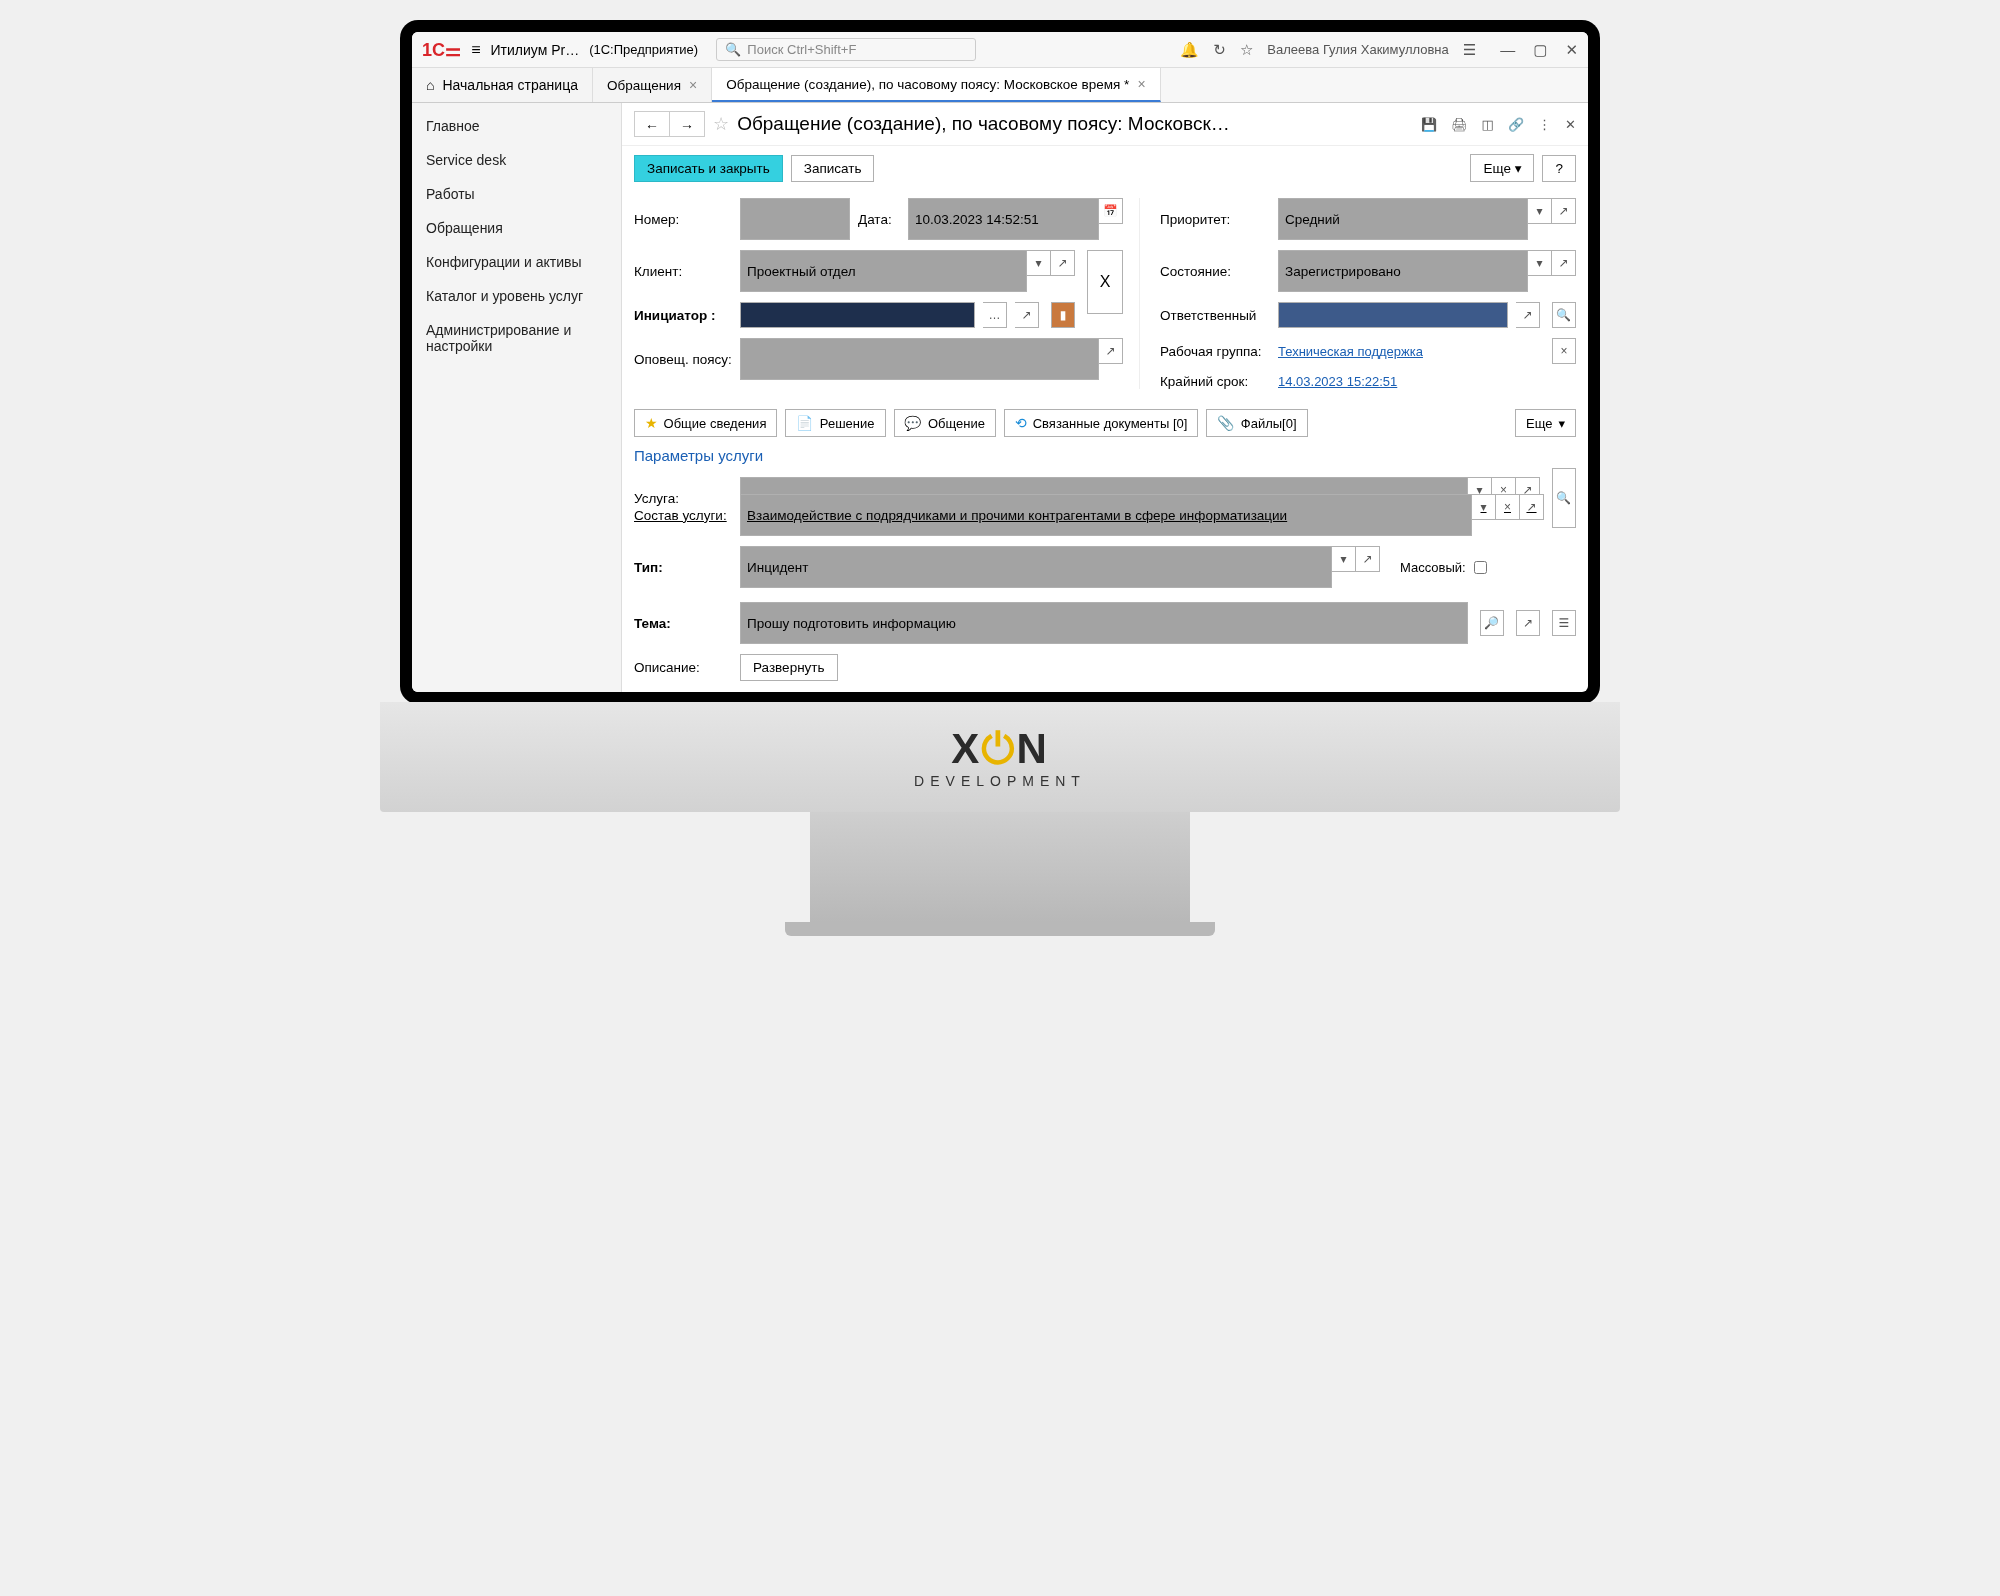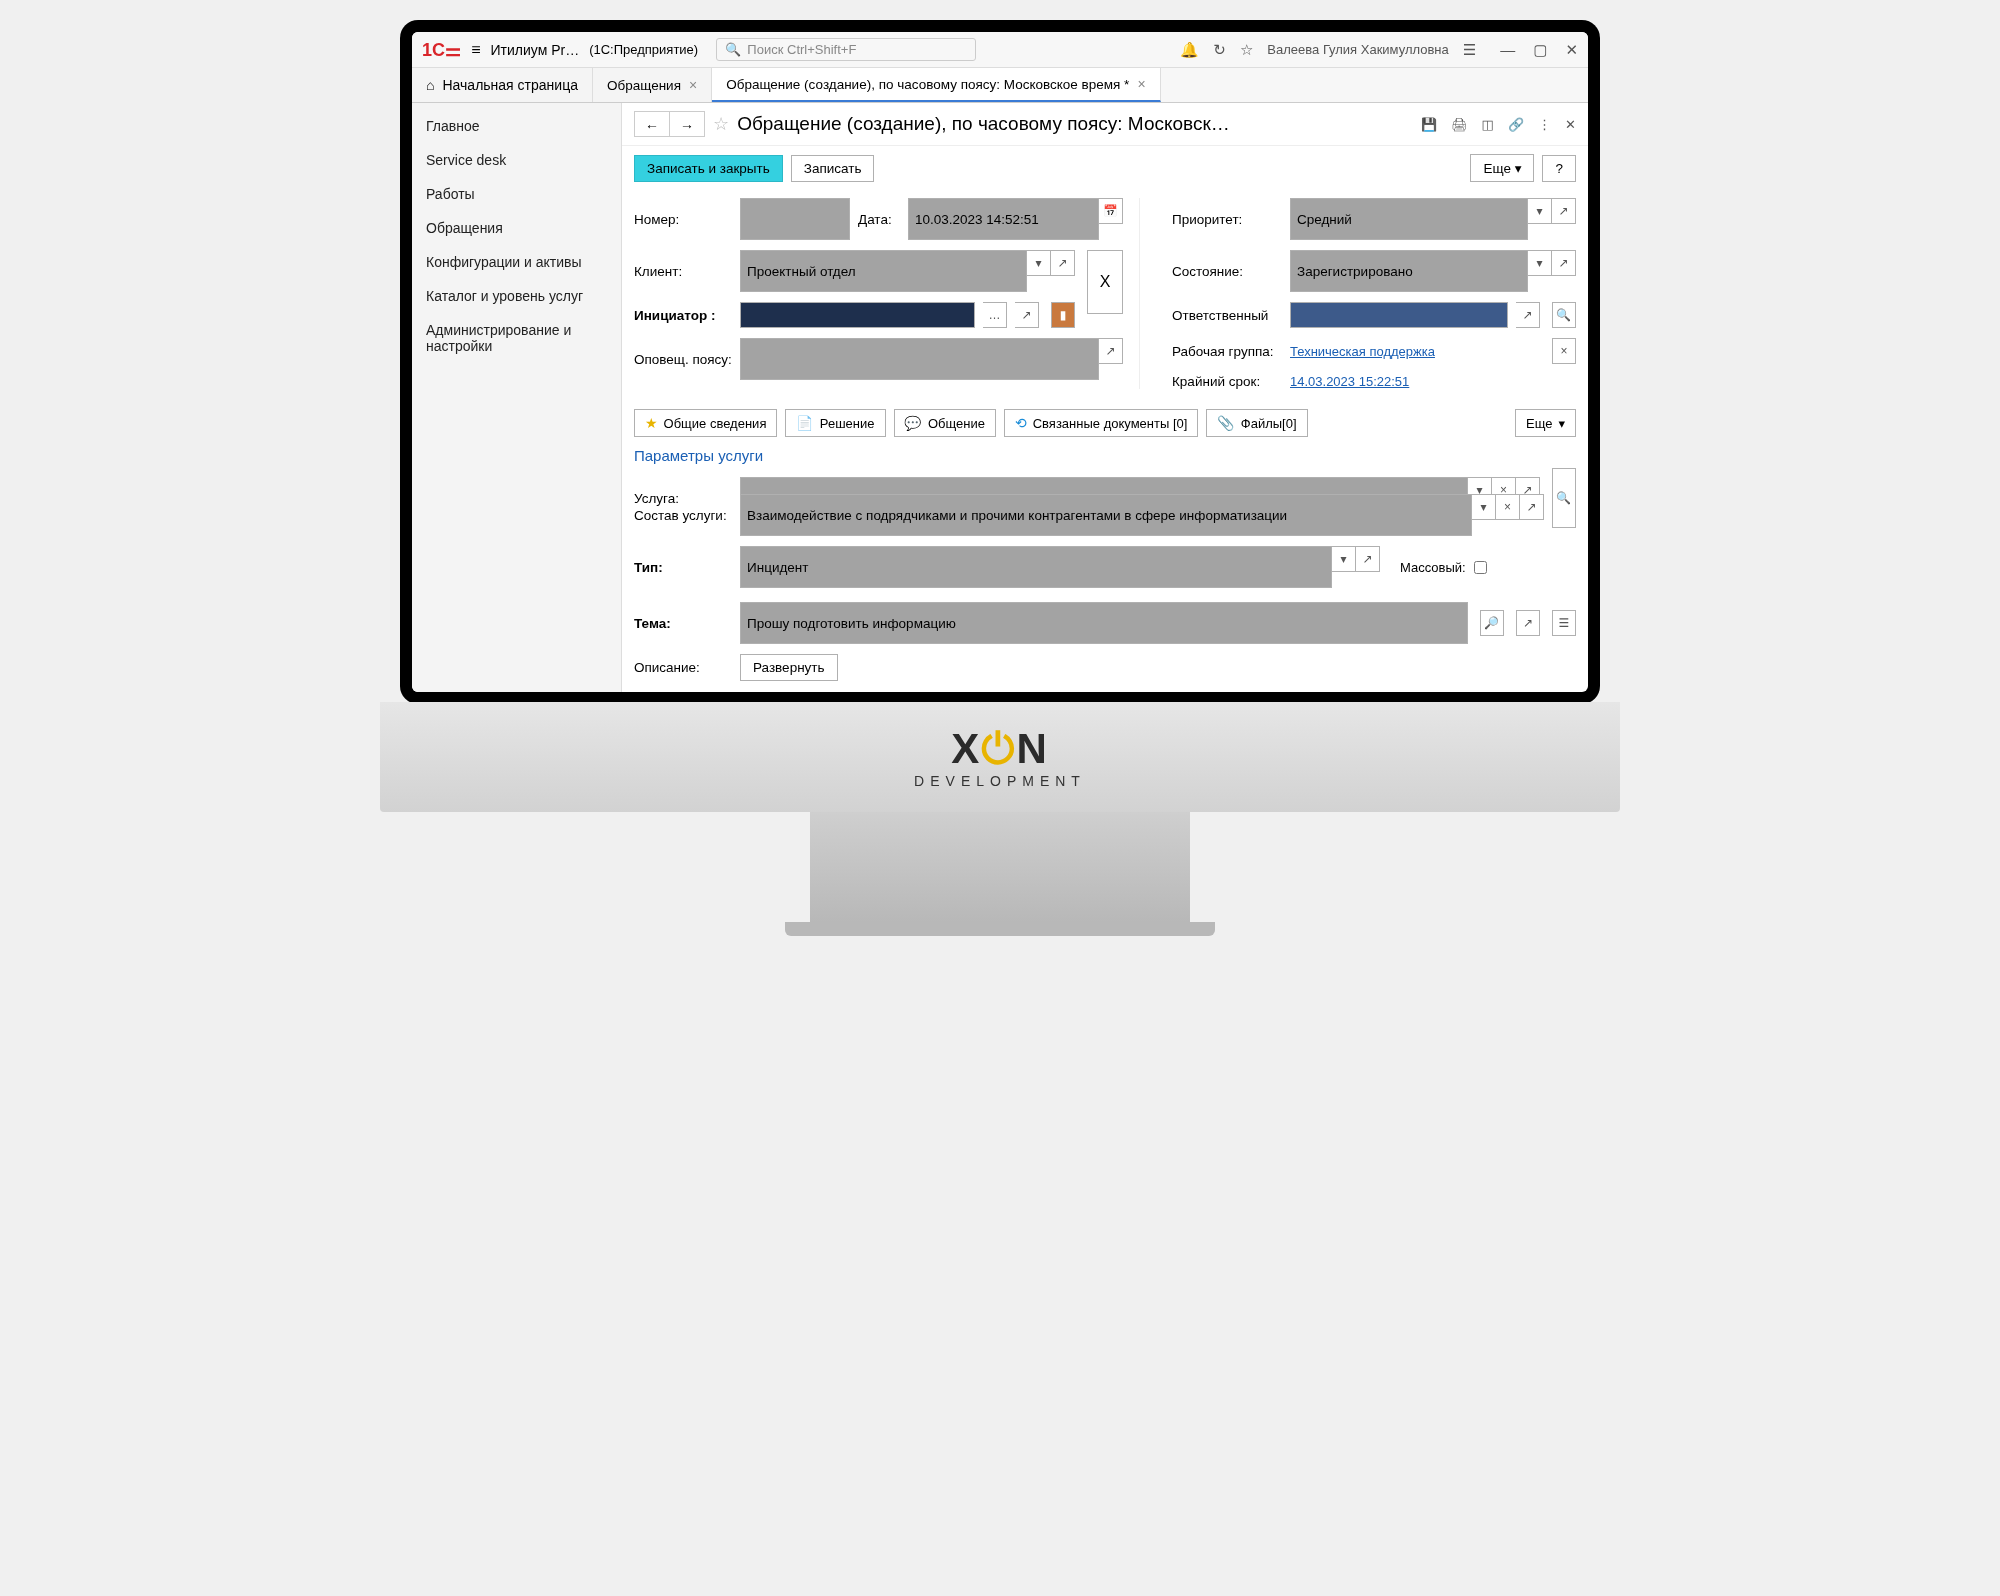--- a/index.html
+++ b/index.html
@@ -83,21 +83,21 @@
   .action-bar {
     display: flex; gap: 8px; padding: 8px 12px; align-items: center;
   }
   .btn {
     border: 1px solid #b0b0b0; background: #fff; padding: 5px 12px;
     cursor: pointer; font-size: 13.5px;
   }
   .btn.primary { background: #34d0e0; border-color: #2bb8c7; color: #000; font-weight: 500;}
   .btn.more { margin-left: auto; }
   .form-area { padding: 8px 12px 12px; }
-  .form-columns { display: flex; gap: 32px; }
+  .form-columns { display: flex; gap: 20px; }
   .form-col { flex: 1; display: flex; flex-direction: column; gap: 10px; }
   .form-col.left { border-right: 1px solid #eee; padding-right: 16px;}
   .form-row { display: flex; align-items: center; gap: 8px; }
   .form-label { width: 98px; font-size: 13.5px; flex-shrink:0;}
   .form-label.bold { font-weight: bold; }
   .input, .select {
     border: 1px solid #b0b0b0; padding: 4px 6px; font-size: 13.5px;
     background: #a3a3a3; height: 42px;
   }
   .input-group { display: flex; flex: 1; }
@@ -332,21 +332,21 @@
           <div class="form-row" style="margin-bottom:10px">
             <span class="form-label">Услуга:</span>
             <div class="input-group">
               <input class="input" value="IT-менеджмент. Комплексная услуга" style="">
               <button class="mini-btn">▾</button>
               <button class="mini-btn">×</button>
               <button class="mini-btn">↗</button>
             </div>
             <button class="mini-btn standalone" style="height:60px">🔍</button>
           </div>
-          <div class="form-row" style="margin-bottom:10px; margin-top:-44px; margin-right:32px;">
+          <div class="form-row" style="margin-bottom:10px; margin-top:-44px; margin-right:32px;text-decoration:underline;">
             <span class="form-label">Состав услуги:</span>
             <div class="input-group">
               <input class="input" value="Взаимодействие с подрядчиками и прочими контрагентами в сфере информатизации" style="">
               <button class="mini-btn">▾</button>
               <button class="mini-btn">×</button>
               <button class="mini-btn">↗</button>
             </div>
           </div>
           <div class="form-row" style="margin-bottom:14px">
             <span class="form-label bold">Тип:</span>

